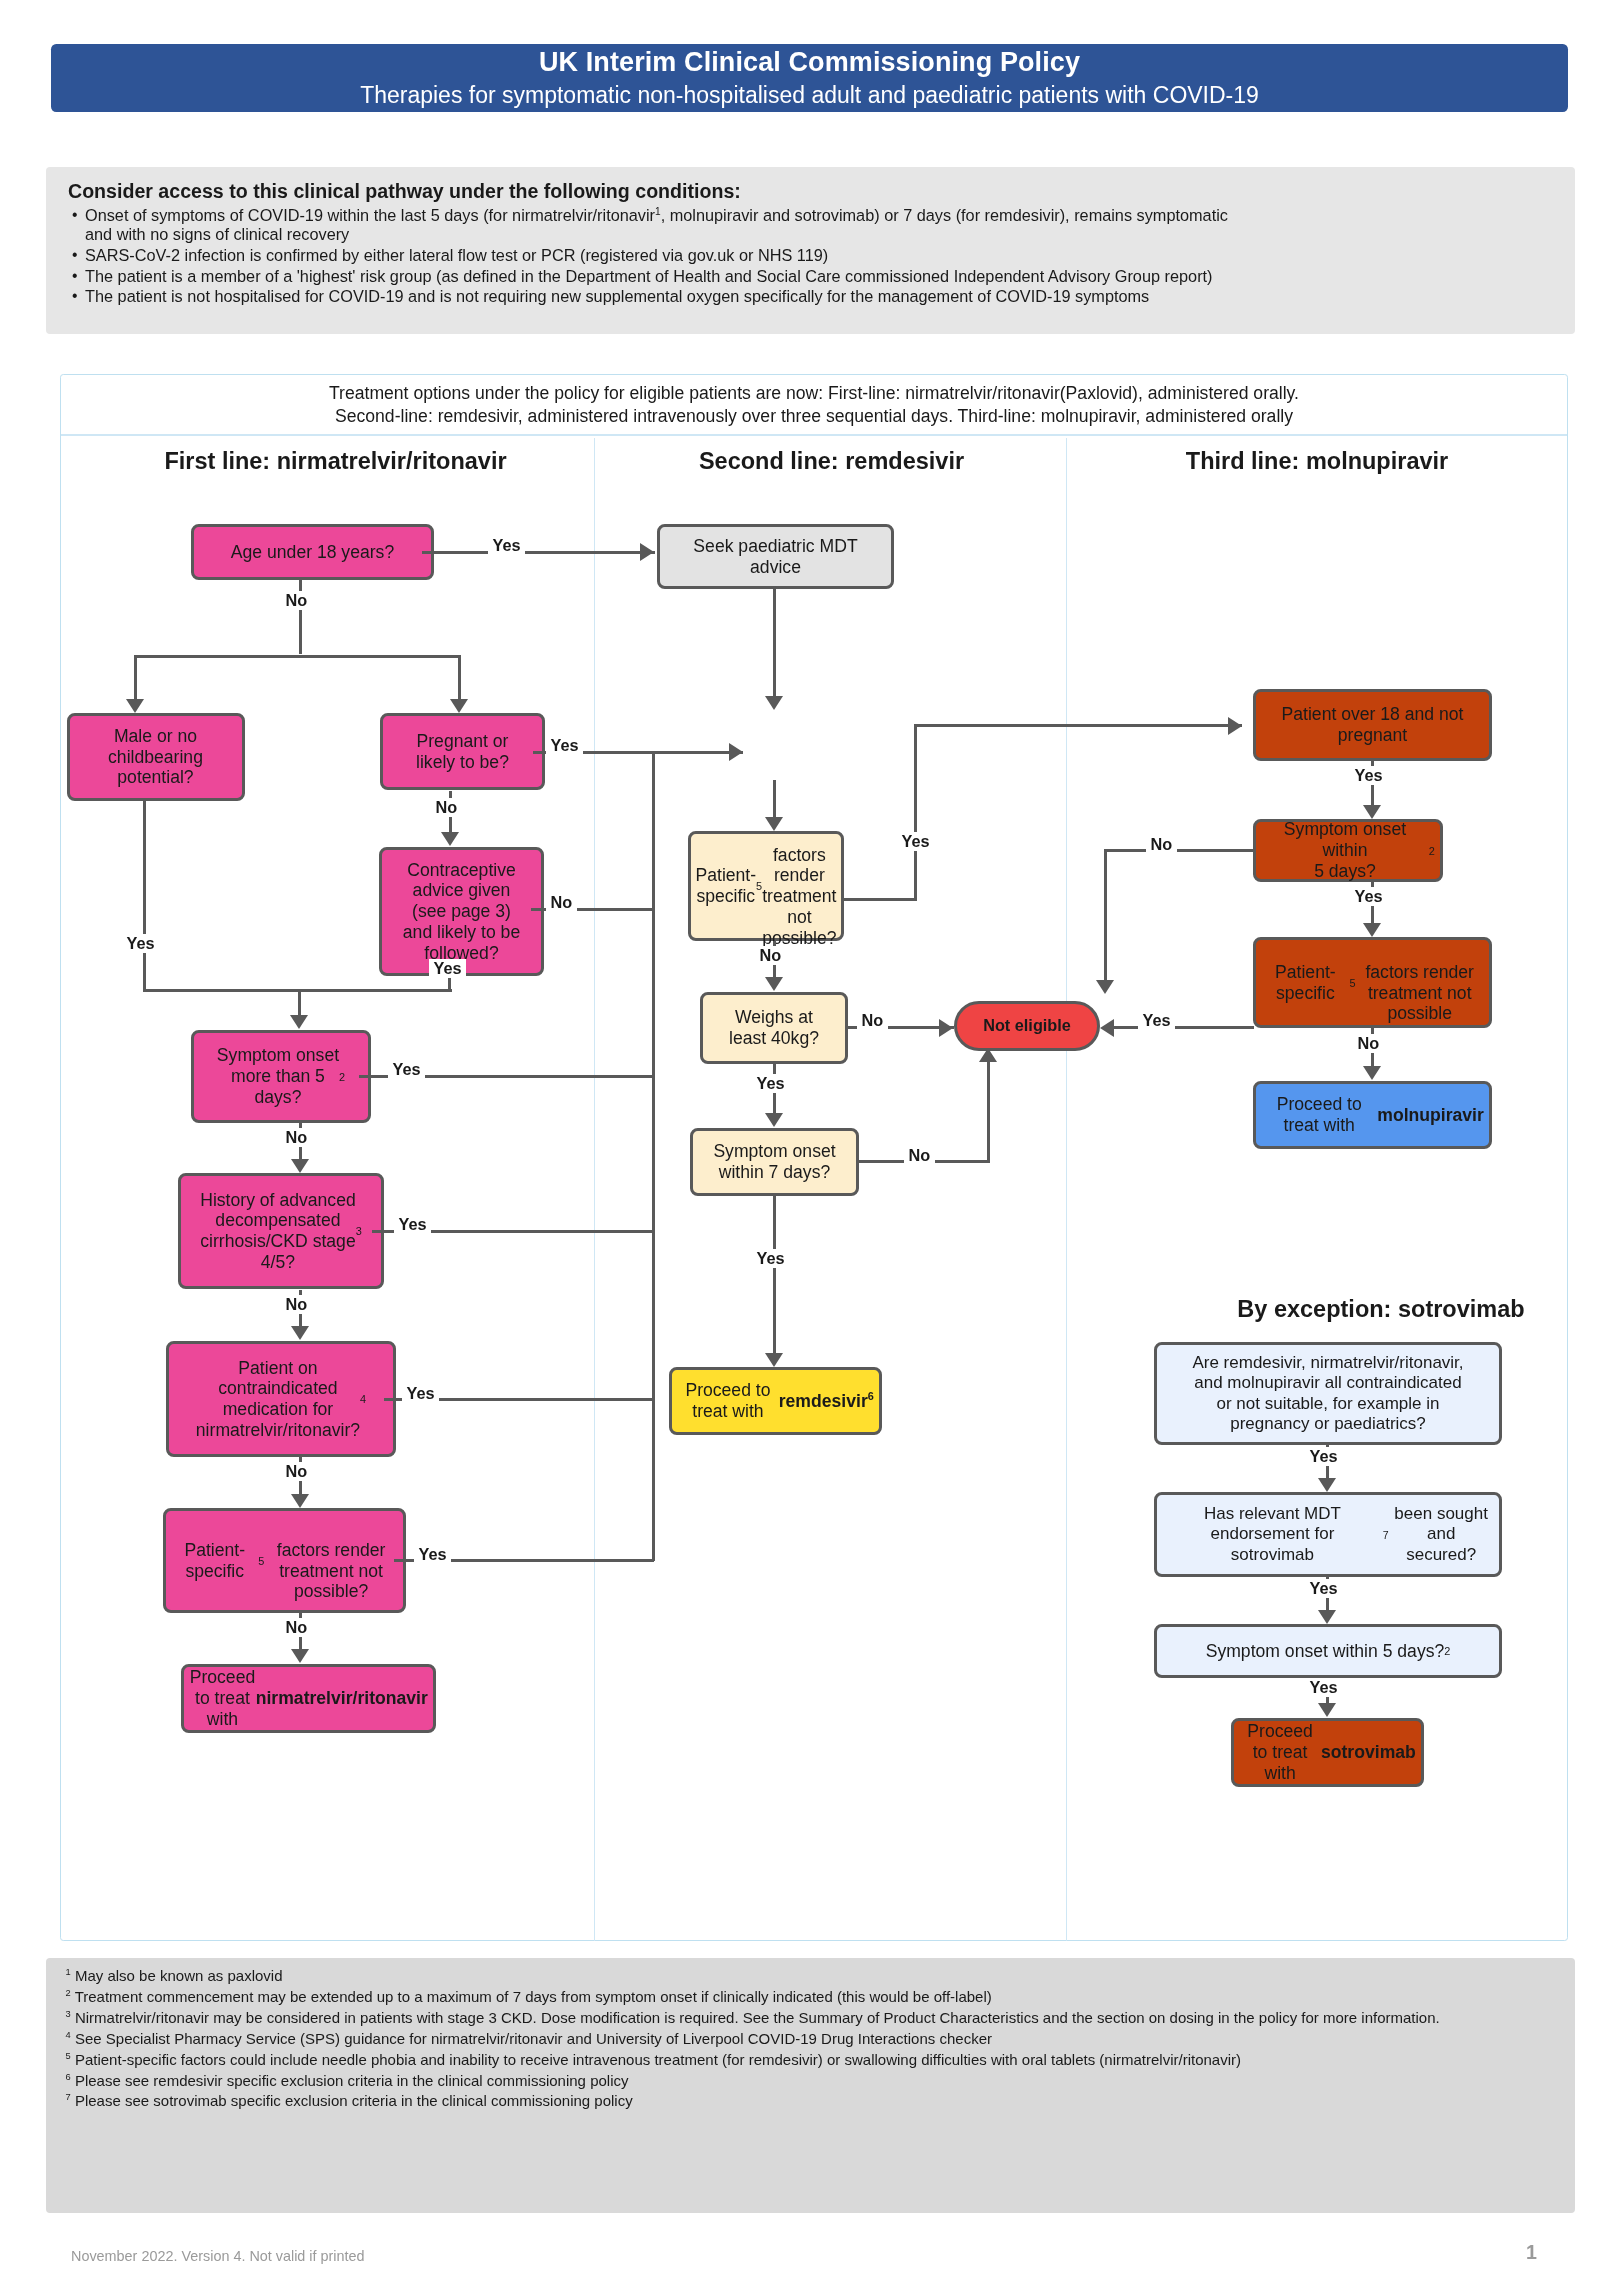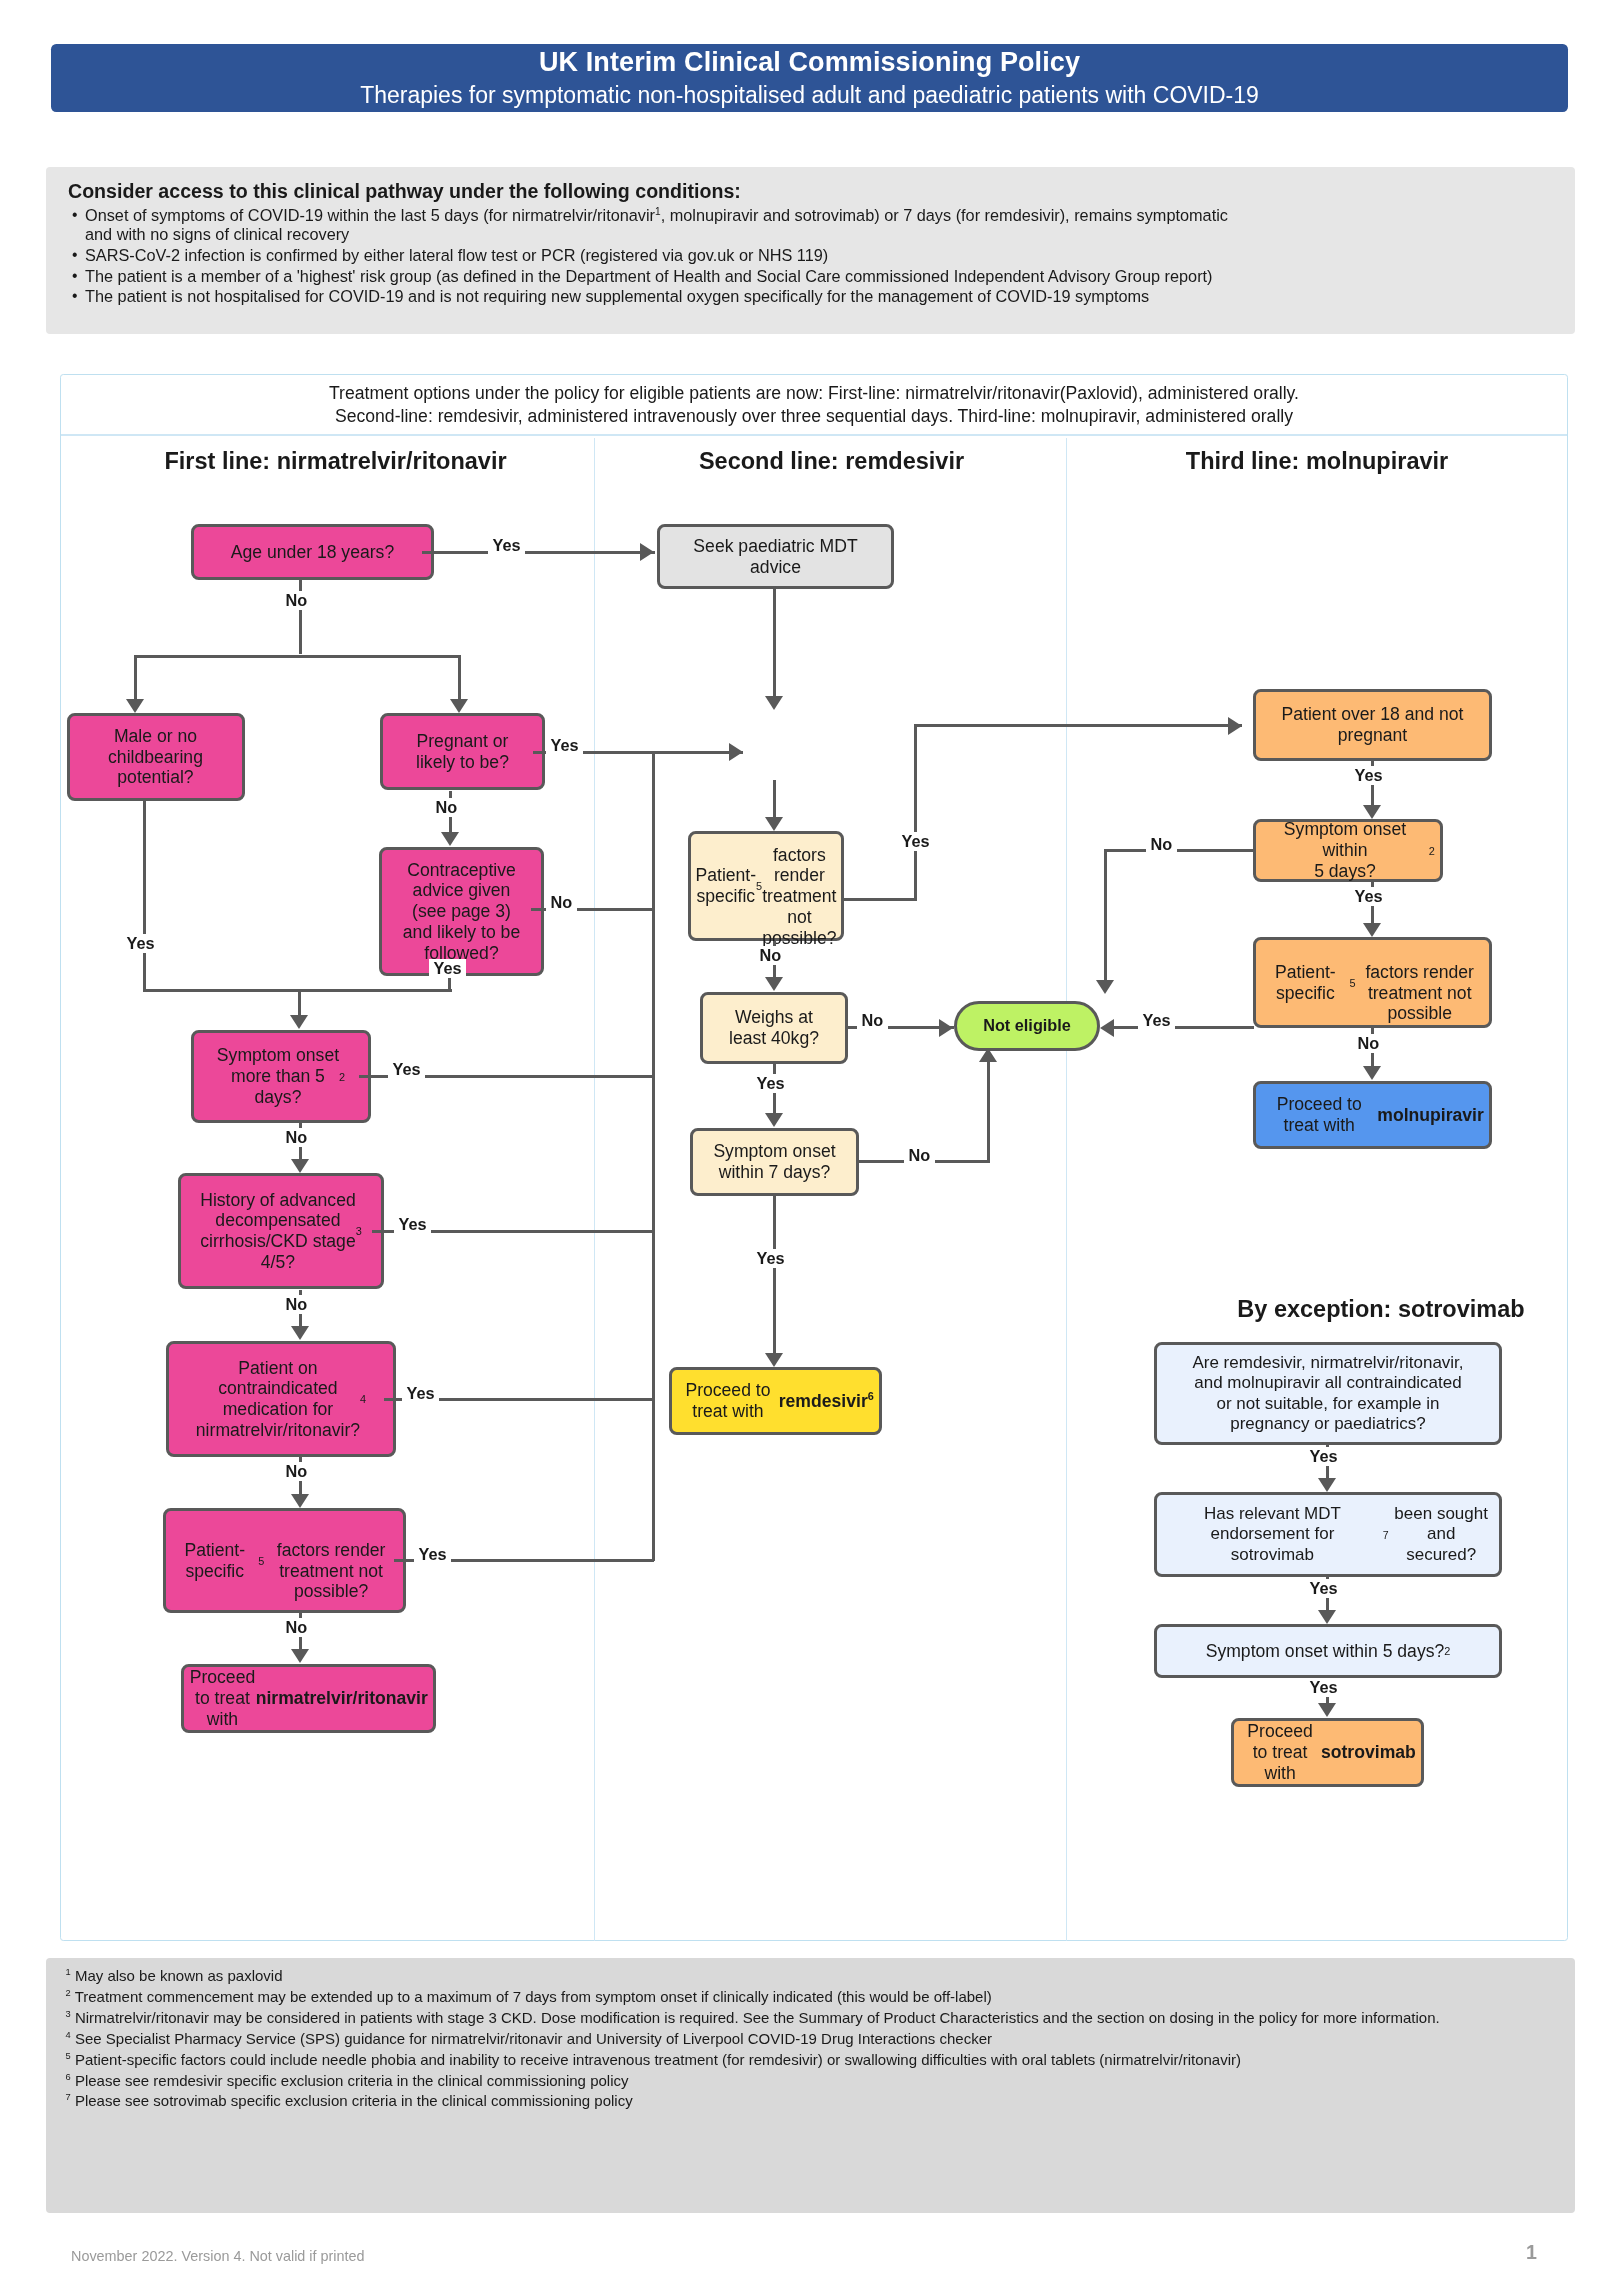--- a/index.html
+++ b/index.html
@@ -63,25 +63,25 @@
     border-radius:7.8px;
     display:flex; align-items:center; justify-content:center;
     text-align:center;
     font-size:17.6px; line-height:1.18;
     padding:2.6px 5.2px;
     color:#1a1a1a;
   }
   .n-teal  { background:#ec4899;margin-left:12px; }
   .n-grey  { background:#e3e3e3; }
   .n-cream { background:#fdeecd; }
-  .n-blue  { background:#fdba74; }
+  .n-blue  { background:#c2410c; }
   .n-paleblue{ background:#e9f1fd; }
   .n-yellow{ background:#ffdf2e; }
   .n-bluesolid{ background:#5596ee; }
-  .n-white { background:#bef264; border-radius:39px; font-weight:bold; font-size:16.3px; }
+  .n-white { background:#ef4444; border-radius:39px; font-weight:bold; font-size:16.3px; }
   .node b { font-weight:bold; }
   sup{ font-size:.62em; vertical-align:super; line-height:0; }
 
   
   .ln{ position:absolute; background:#595959; }
   .lh{ height:3.3px; }
   .lv{ width:3.3px; }
   .arrow-d, .arrow-r, .arrow-l, .arrow-u{
     position:absolute; width:0; height:0;
   }

